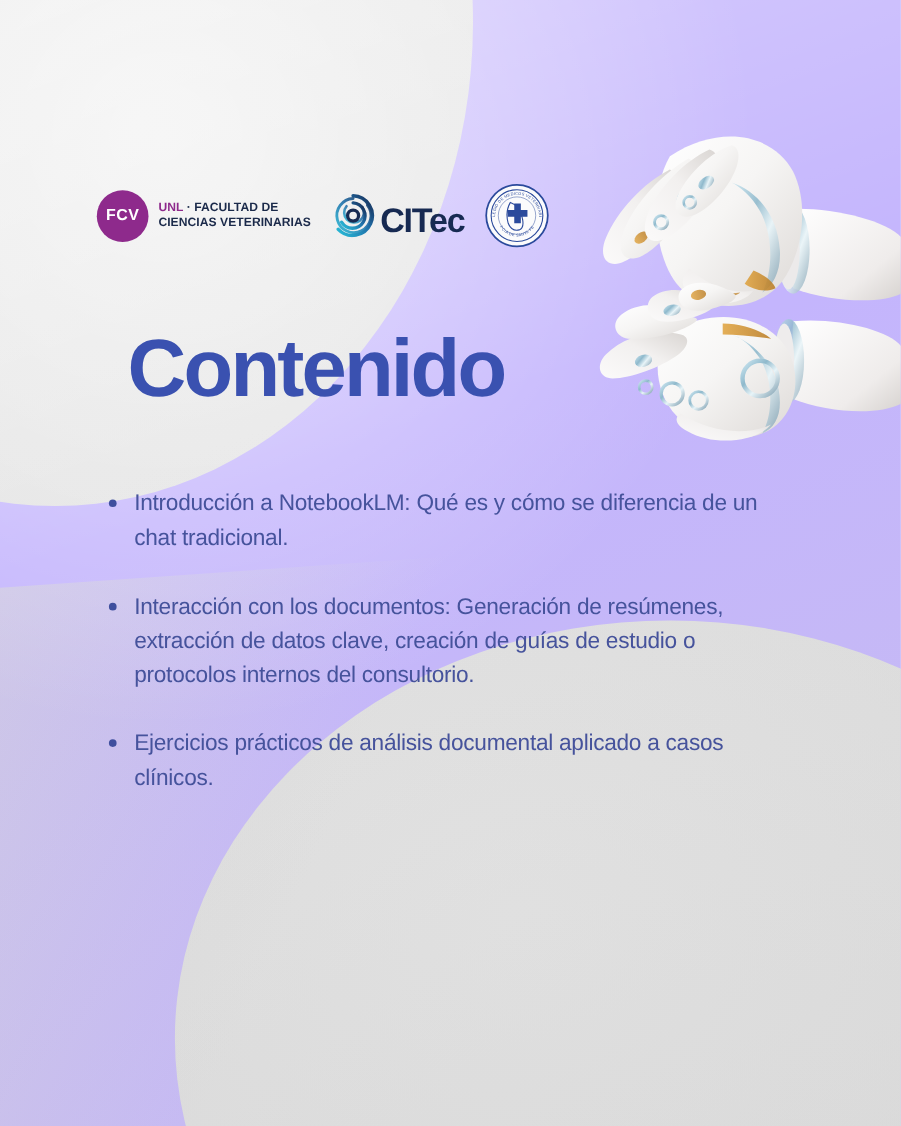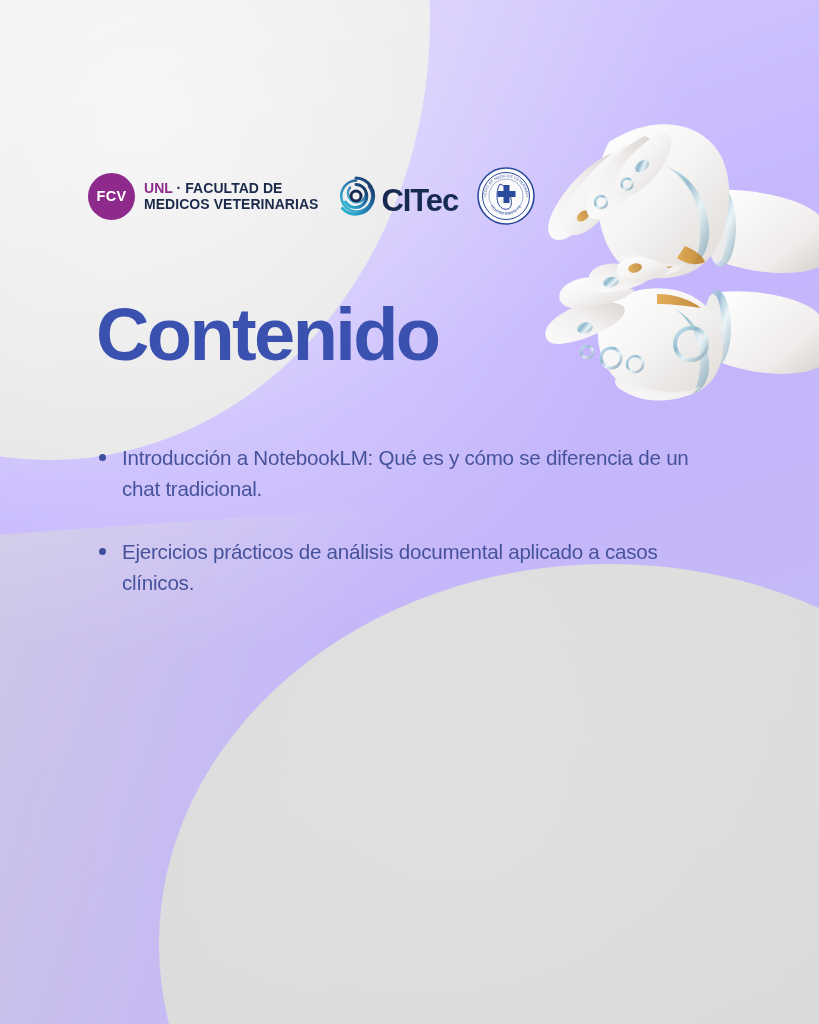--- a/index.html
+++ b/index.html
@@ -54,42 +54,42 @@
   }
   .fcv-lockup { display:flex; align-items:center; gap:9px; }
   .fcv-circle {
     width:47px; height:47px; border-radius:50%;
     background:#8e2a8c;
     display:flex; align-items:center; justify-content:center;
     color:#fff; font-weight:bold; font-size:14.5px; letter-spacing:.4px;
   }
   .fcv-text { line-height:1.16; }
   .fcv-l1, .fcv-l2 {
-    font-size:14px; font-weight:bold; letter-spacing:.05px;
+    font-size:11px; font-weight:bold; letter-spacing:.05px;
     color:#1b2a4a; white-space:nowrap;
   }
   .fcv-unl { color:#8e2a8c; }
 
   .citec-lockup { display:flex; align-items:flex-end; gap:5px; }
   .citec-mark { width:40px; height:40px; position:relative; }
   .citec-word {
     font-size:31px; font-weight:bold; color:#172a52;
     letter-spacing:-1.1px; line-height:1;
   }
 
   .seal { width:60px; height:60px; position:relative; }
 
   
   .hands { position:absolute; right:0; top:70px; width:360px; height:360px; }
   .hands svg { display:block; }
 
   
   .title {
     position:absolute;
-    left:96px; top:298px;
+    left:116px; top:298px;
     font-size:74px;
     font-weight:bold;
     color:#3a51b0;
     letter-spacing:-2.6px;
     line-height:1;
   }
 
   
   .bullets {
     position:absolute;
@@ -234,21 +234,21 @@
   </div>
 
   <div class="logo-bar">
 
     <div class="fcv-lockup">
       <div class="fcv-circle">FCV</div>
       <div class="fcv-text">
         <div class="fcv-l1">
           <span class="fcv-unl">UNL</span><span> · FACULTAD DE</span>
         </div>
-        <div class="fcv-l2">MEDICOS VETERINARIAS</div>
+        <div class="fcv-l2">CIENCIAS VETERINARIAS</div>
       </div>
     </div>
 
     <div class="citec-lockup">
       <div class="citec-mark">
         <svg width="40" height="40" viewBox="0 0 40 40" xmlns="http://www.w3.org/2000/svg">
           <defs>
             <linearGradient id="cg1" x1="0" y1="1" x2="1" y2="0">
               <stop offset="0%" stop-color="#29bcd8"></stop>
               <stop offset="55%" stop-color="#1f6ea8"></stop>
@@ -289,17 +289,21 @@
 
   <div class="title">Contenido</div>
 
   <div class="bullets">
     <div class="bullet-item">
       <span class="bullet-dot"></span>
       <span>Introducción a NotebookLM: Qué es y cómo se diferencia de un chat tradicional.</span>
     </div>
     <div class="bullet-item">
       <span class="bullet-dot"></span>
+      <span>Interacción con los documentos: Generación de resúmenes, extracción de datos clave, creación de guías de estudio o protocolos internos del consultorio.</span>
+    </div>
+    <div class="bullet-item">
+      <span class="bullet-dot"></span>
       <span>Ejercicios prácticos de análisis documental aplicado a casos clínicos.</span>
     </div>
   </div>
 
 </div>
 
 </body></html>

